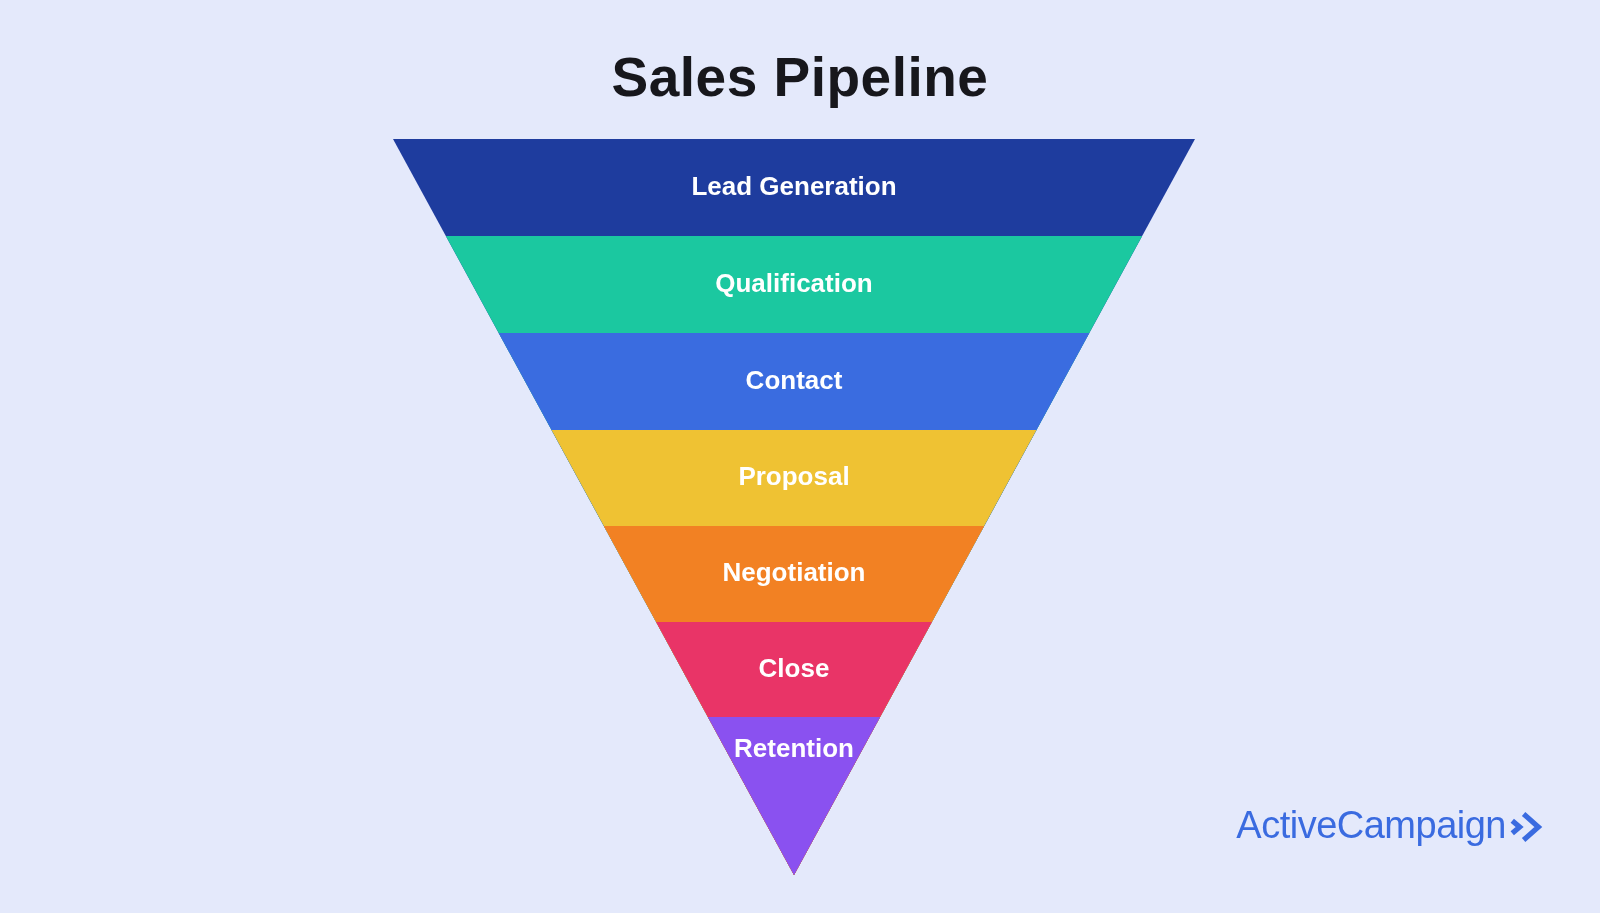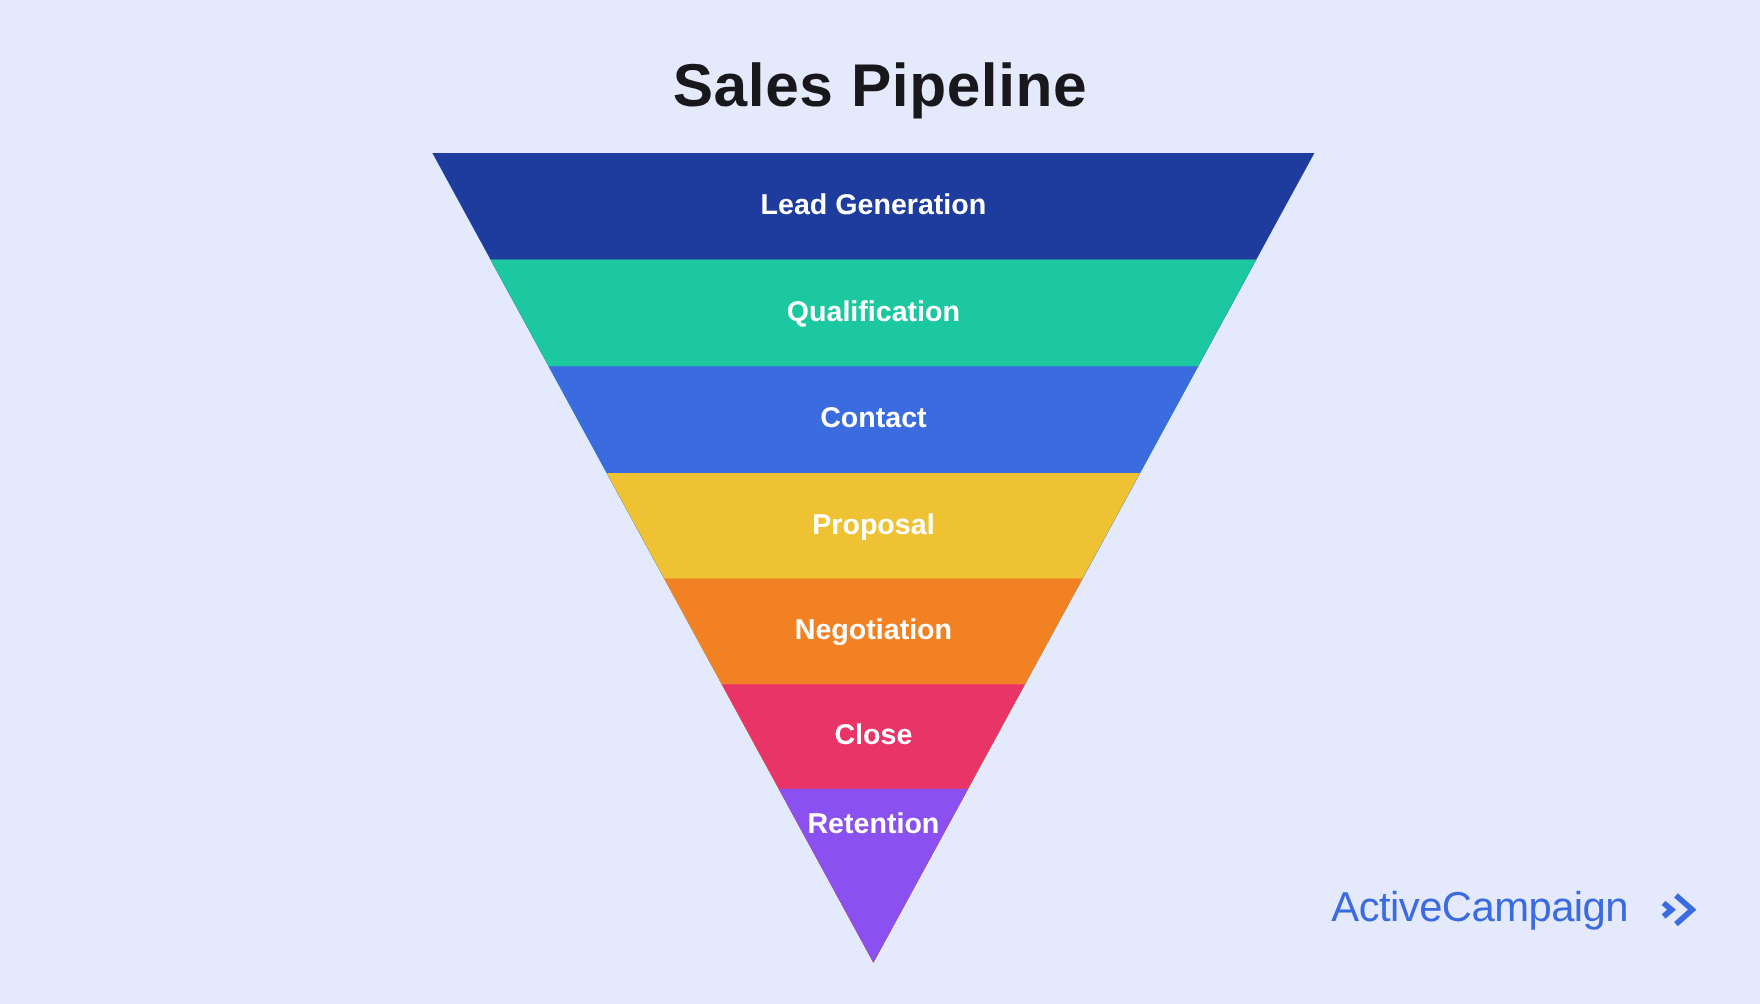--- a/index.html
+++ b/index.html
@@ -34,21 +34,21 @@
     font-size: 26px;
     font-weight: bold;
     text-anchor: middle;
   }
   .brand-logo {
     position: absolute;
     top: 804px;
     right: 52px;
     display: flex;
     align-items: center;
-    gap: 26px;
+    gap: 0;
   }
   .brand-logo .brand-text {
     font-size: 38px;
     font-weight: 500;
     letter-spacing: -0.5px;
   }
   .brand-logo svg { display: block; margin-top: 3px; }
 </style>
 </head>
 <body>

